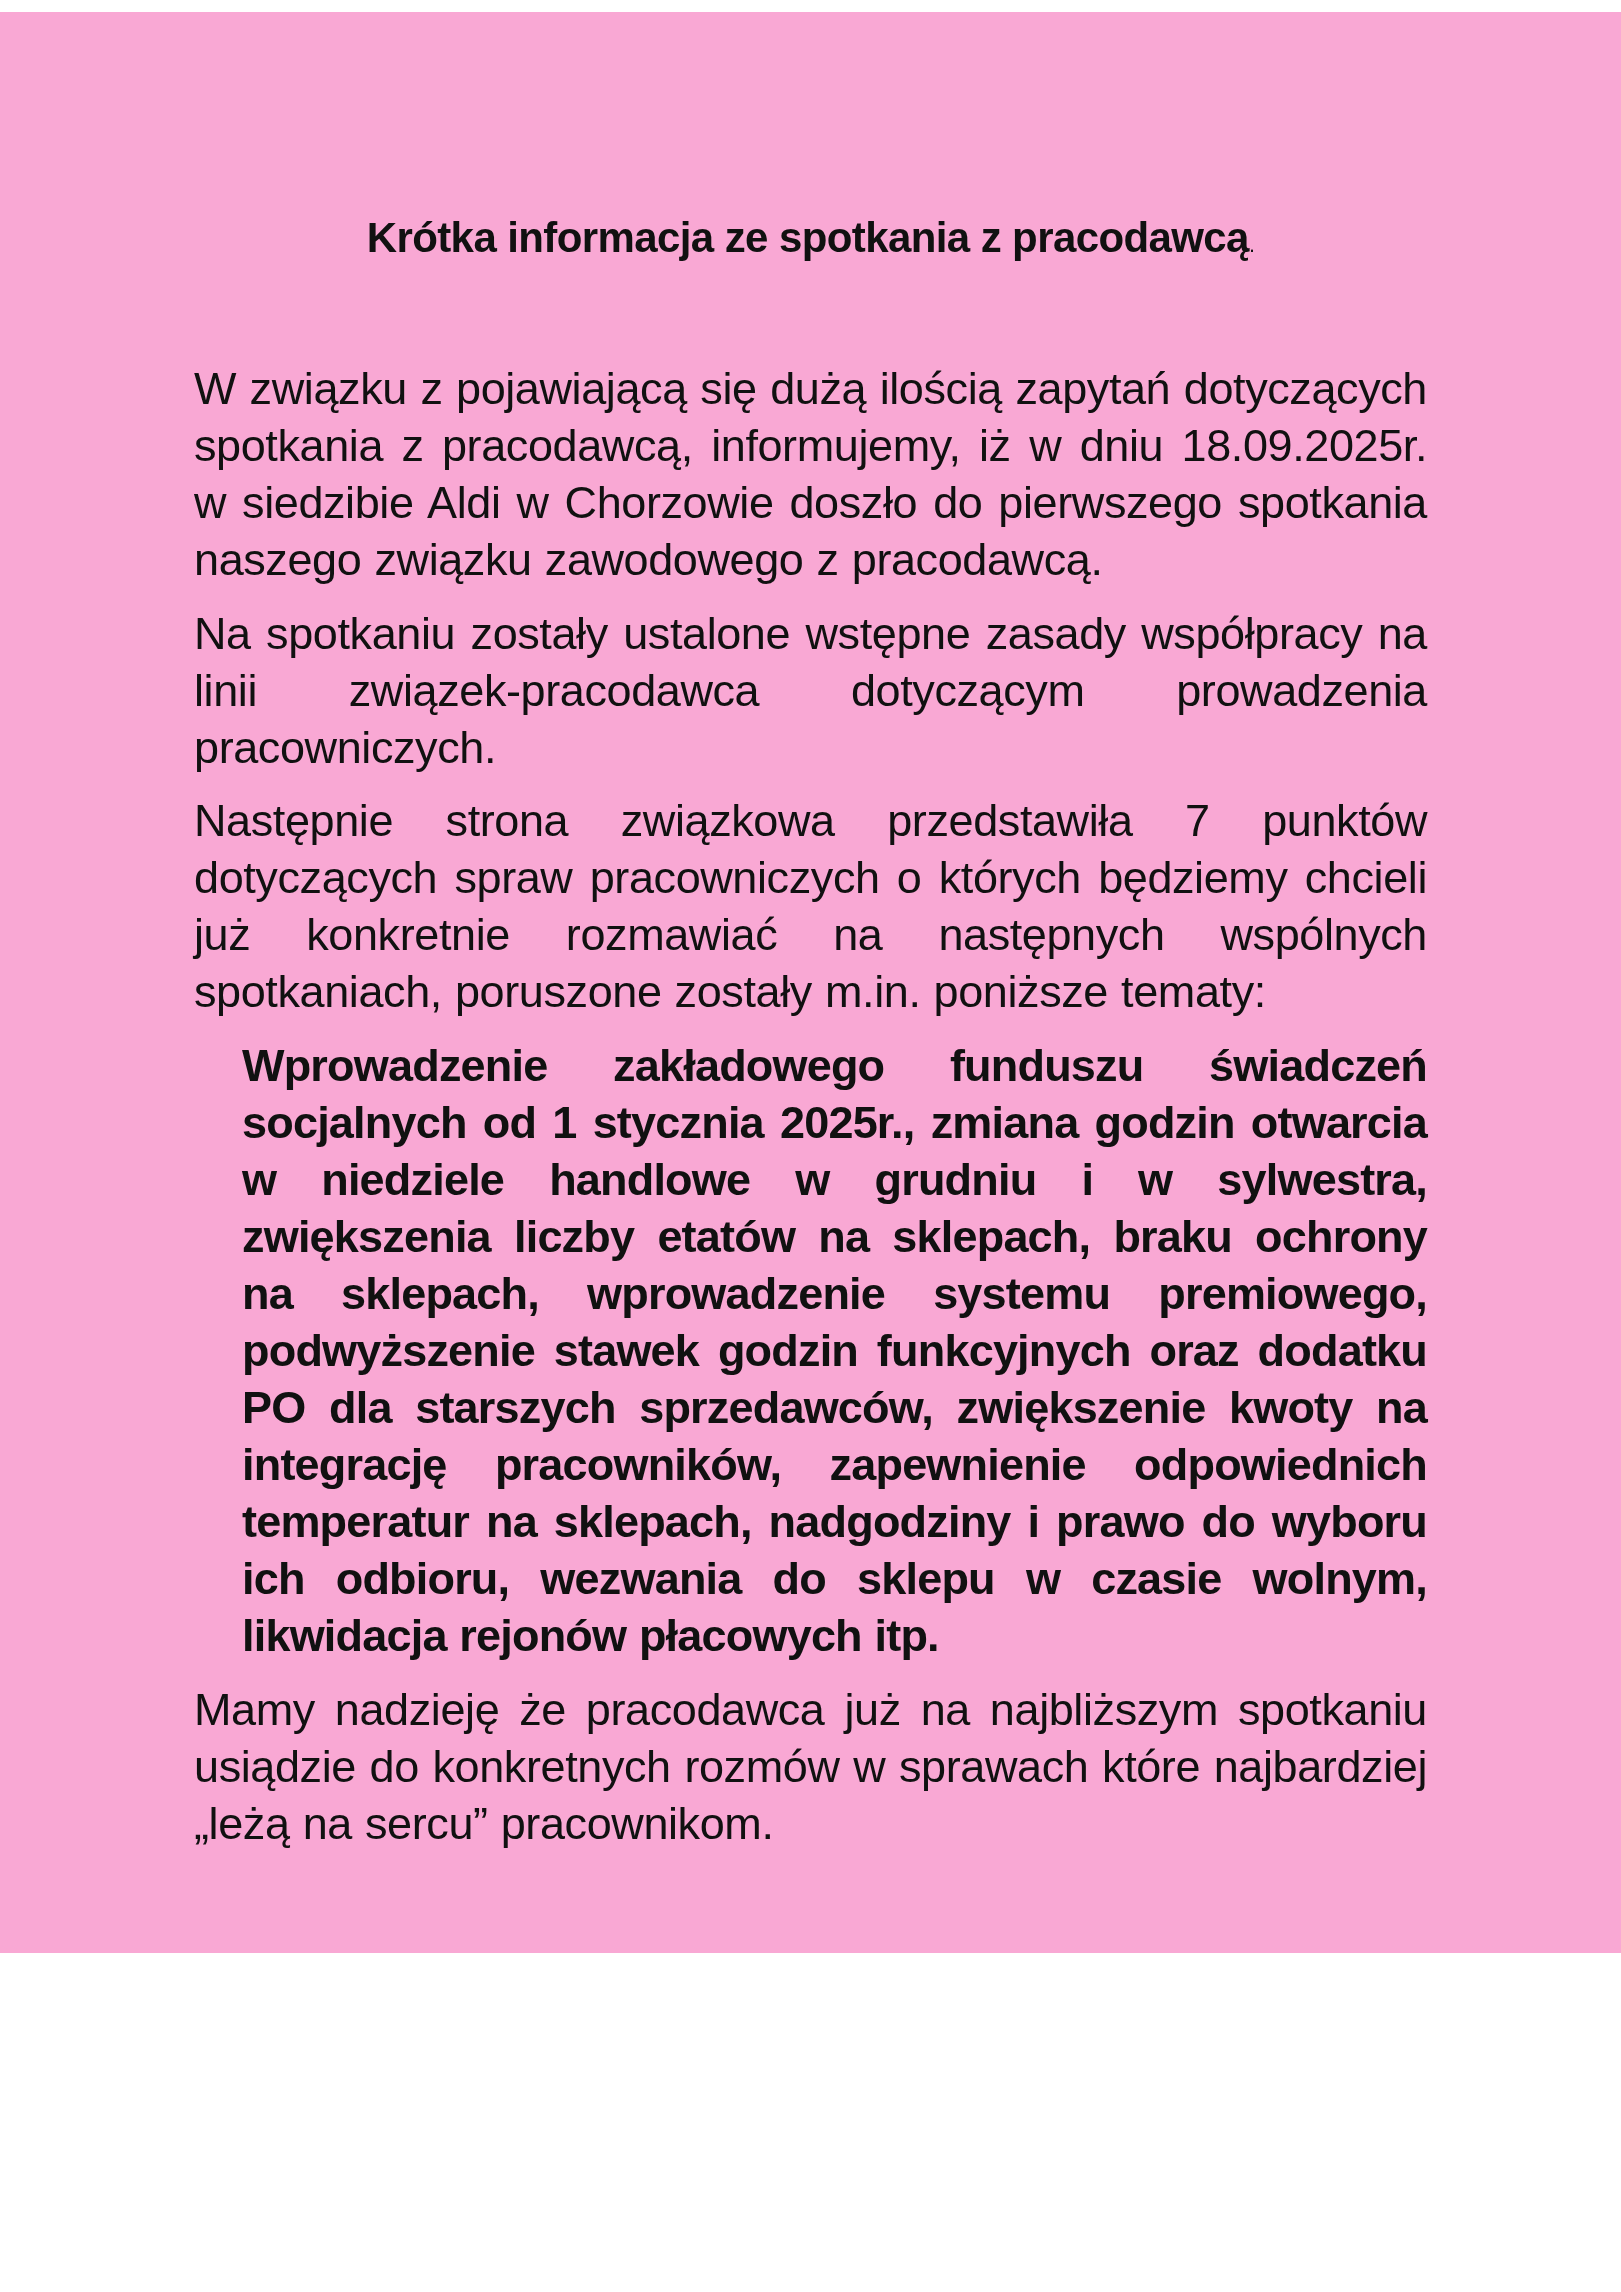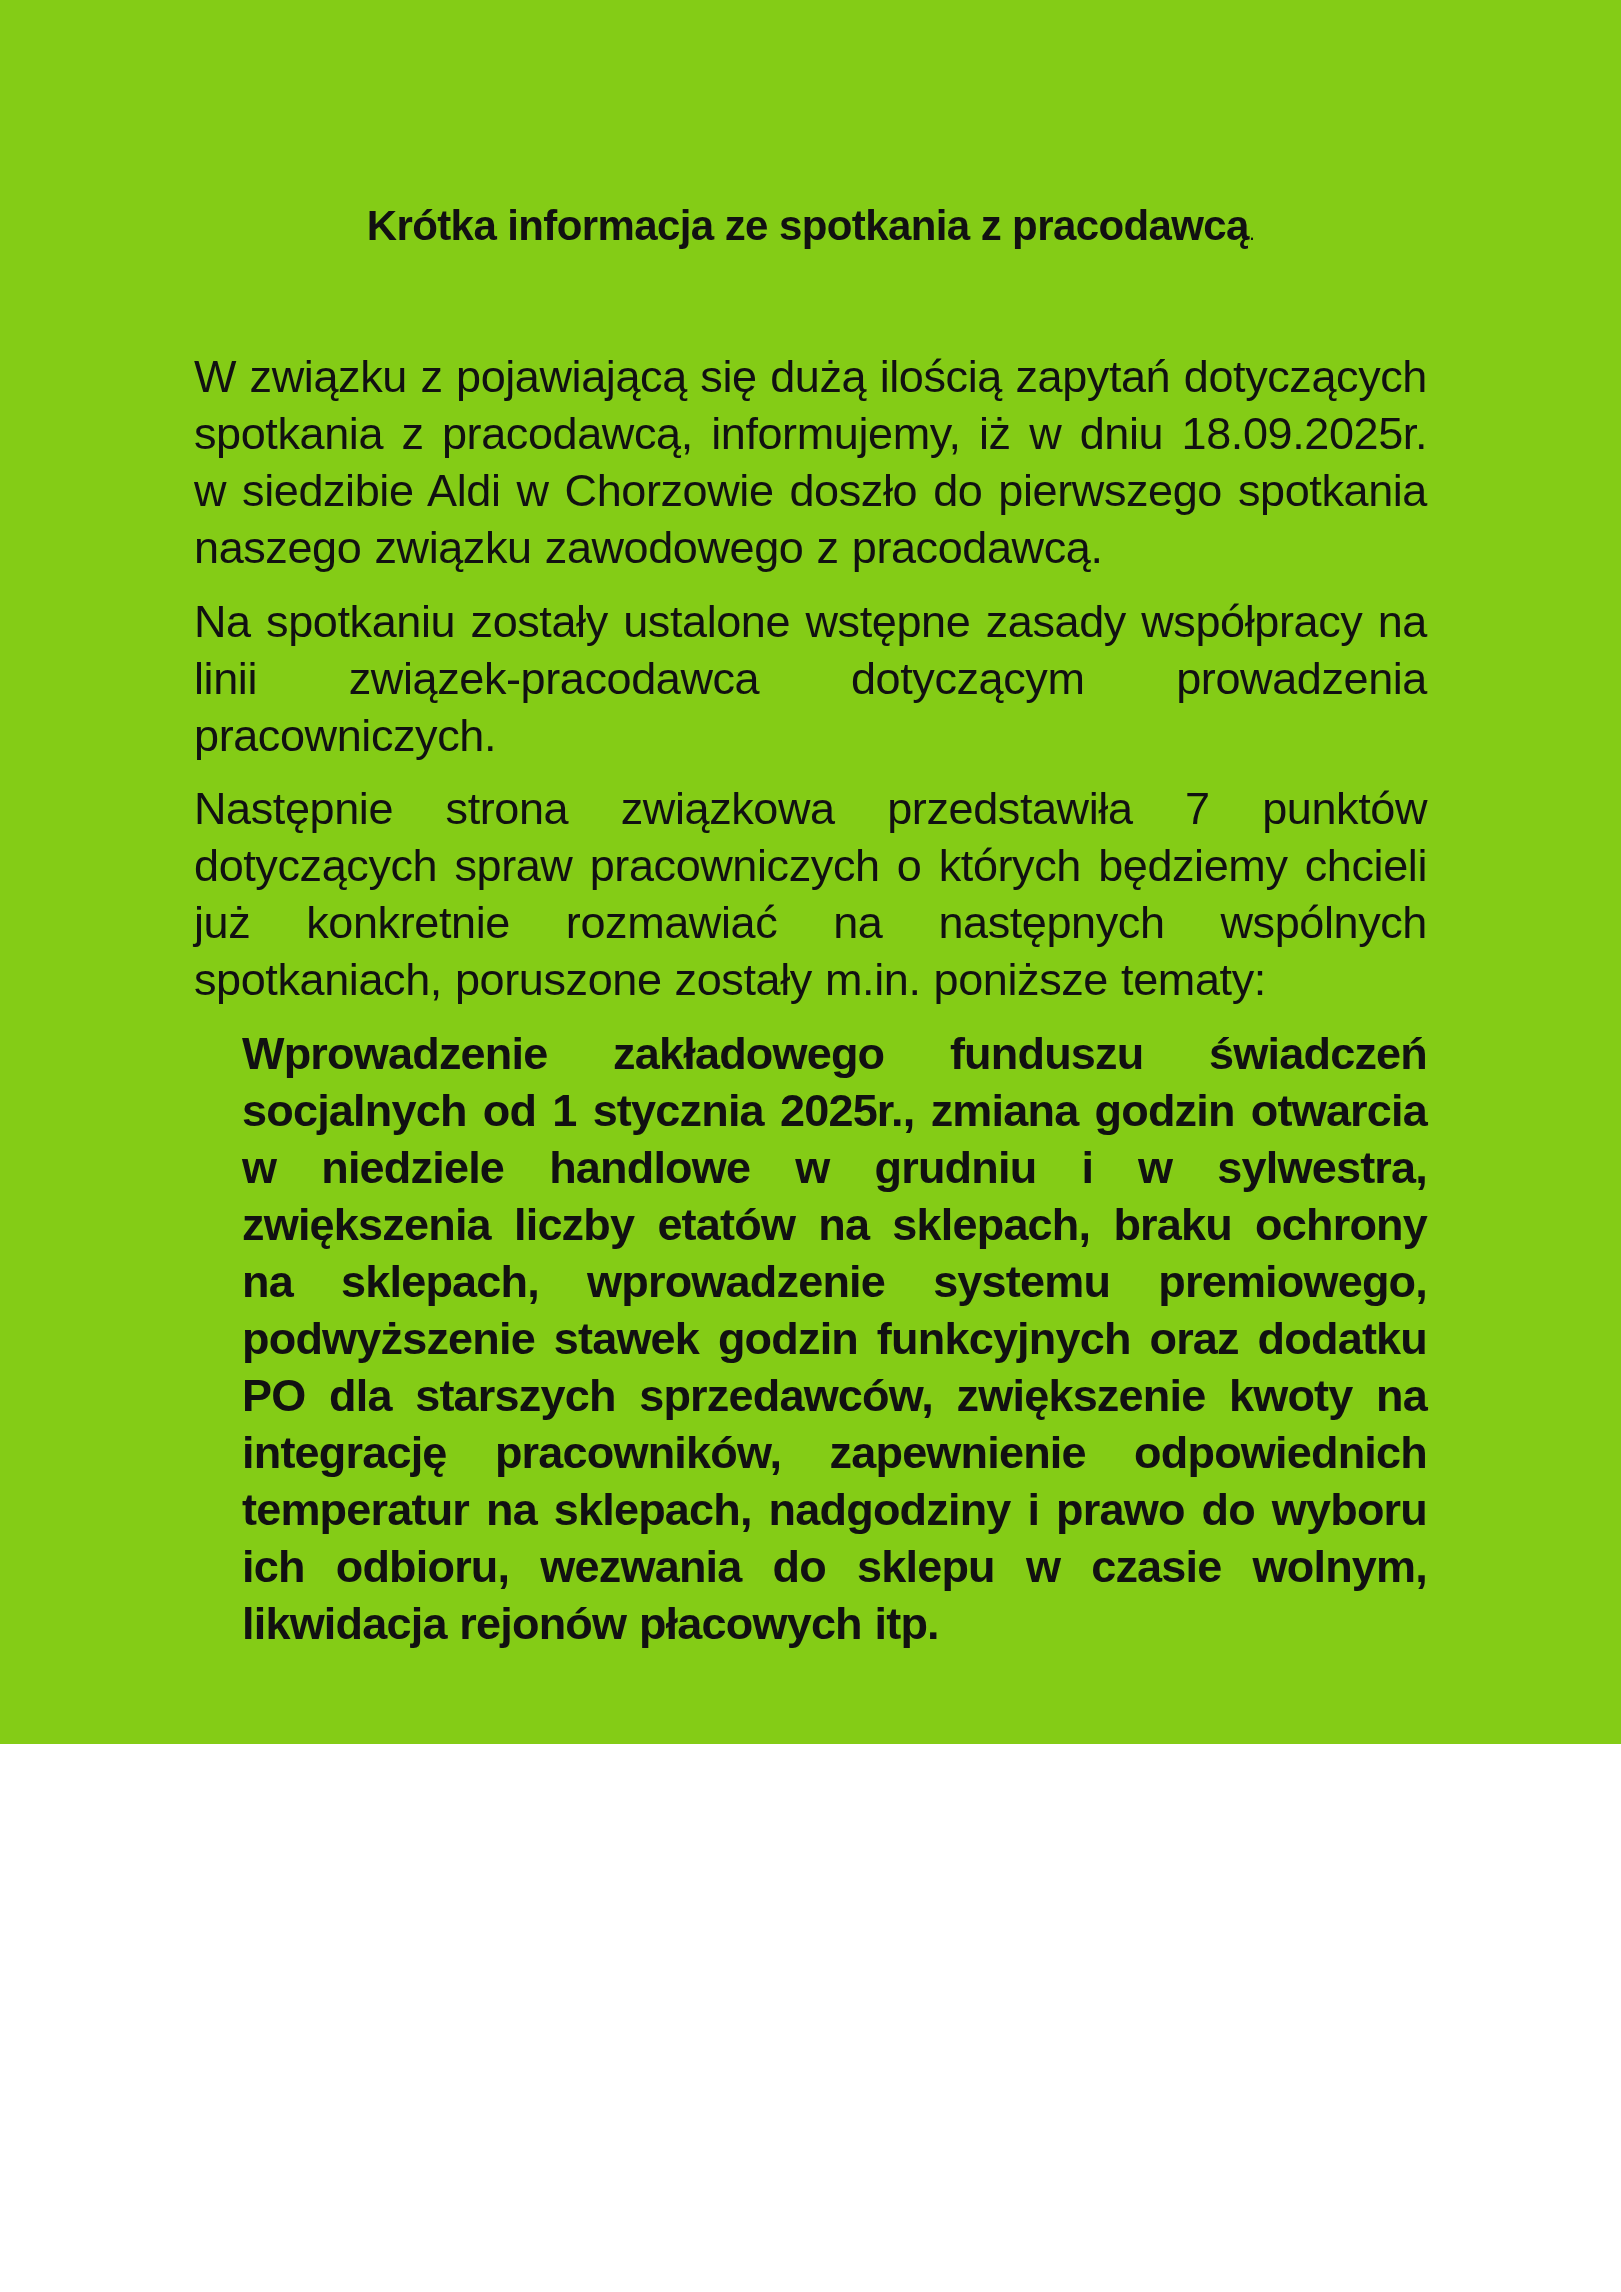--- a/index.html
+++ b/index.html
@@ -10,24 +10,24 @@
     body {
       width: 1621px;
       height: 2293px;
       position: relative;
       overflow: hidden;
       color: #111111;
       font-family: "Liberation Sans", "DejaVu Sans", sans-serif;
     }
     .page {
       position: absolute;
-      left: 0; top: 0;
+      left: 0; top: 12px;
       width: 1621px;
-      height: 1744px;
-      background: #84cc16;
+      height: 1941px;
+      background: #f9a8d4;
     }
     .title {
       position: absolute;
       left: 0;
       top: 196px;
       width: 1621px;
       text-align: center;
       font-size: 42px;
       font-weight: bold;
       letter-spacing: -0.6px;
@@ -62,15 +62,16 @@
 <body>
 
 <div class="page">
   <h1 class="title"><span>Krótka informacja ze spotkania z pracodawcą</span><span class="dot">.</span></h1>
 
   <div class="body">
     <p class="para">W związku z pojawiającą się dużą ilością zapytań dotyczących spotkania z pracodawcą, informujemy, iż w dniu 18.09.2025r. w siedzibie Aldi w Chorzowie doszło do pierwszego spotkania naszego związku zawodowego z pracodawcą.</p>
     <p class="para">Na spotkaniu zostały ustalone wstępne zasady współpracy na linii związek-pracodawca dotyczącym prowadzenia pracowniczych.</p>
     <p class="para">Następnie strona związkowa przedstawiła 7 punktów dotyczących spraw pracowniczych o których będziemy chcieli już konkretnie rozmawiać na następnych wspólnych spotkaniach, poruszone zostały m.in. poniższe tematy:</p>
     <p class="para bold">Wprowadzenie zakładowego funduszu świadczeń socjalnych od 1 stycznia 2025r., zmiana godzin otwarcia w niedziele handlowe w grudniu i w sylwestra, zwiększenia liczby etatów na sklepach, braku ochrony na sklepach, wprowadzenie systemu premiowego, podwyższenie stawek godzin funkcyjnych oraz dodatku PO dla starszych sprzedawców, zwiększenie kwoty na integrację pracowników, zapewnienie odpowiednich temperatur na sklepach, nadgodziny i prawo do wyboru ich odbioru, wezwania do sklepu w czasie wolnym, likwidacja rejonów płacowych itp.</p>
+    <p class="para">Mamy nadzieję że pracodawca już na najbliższym spotkaniu usiądzie do konkretnych rozmów w sprawach które najbardziej „leżą na sercu” pracownikom.</p>
   </div>
 </div>
 
 
 </body></html>

